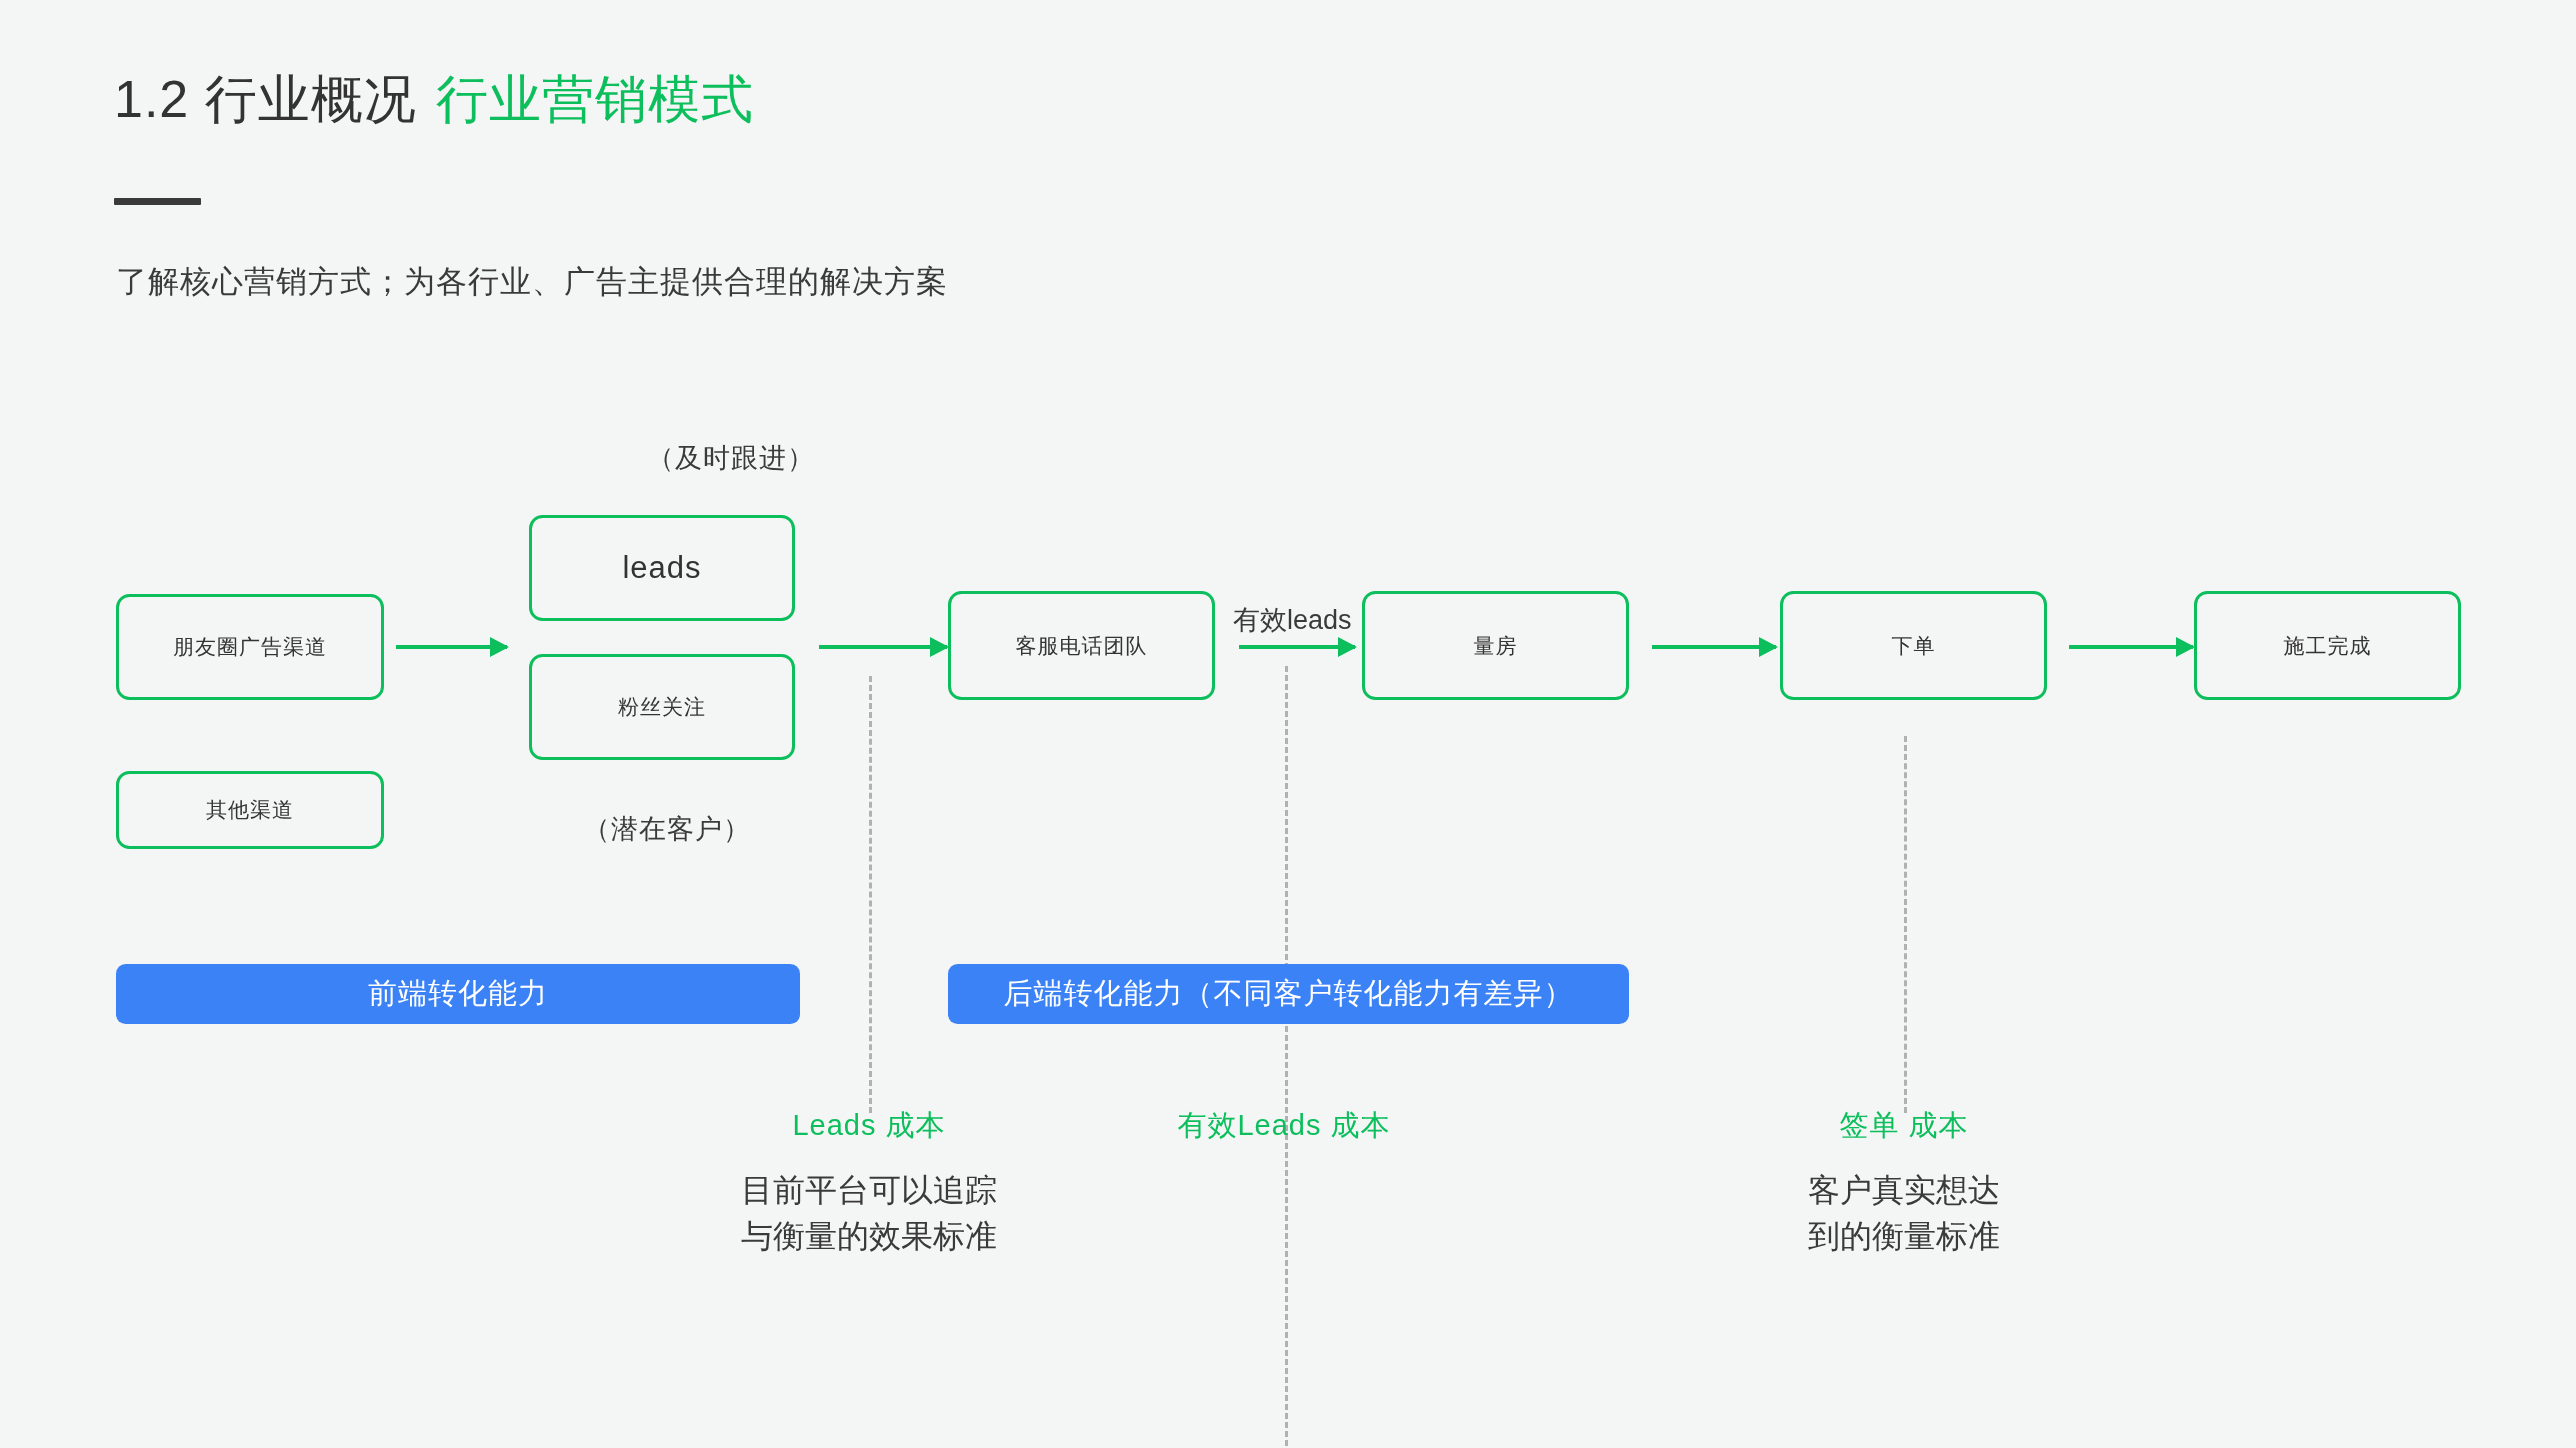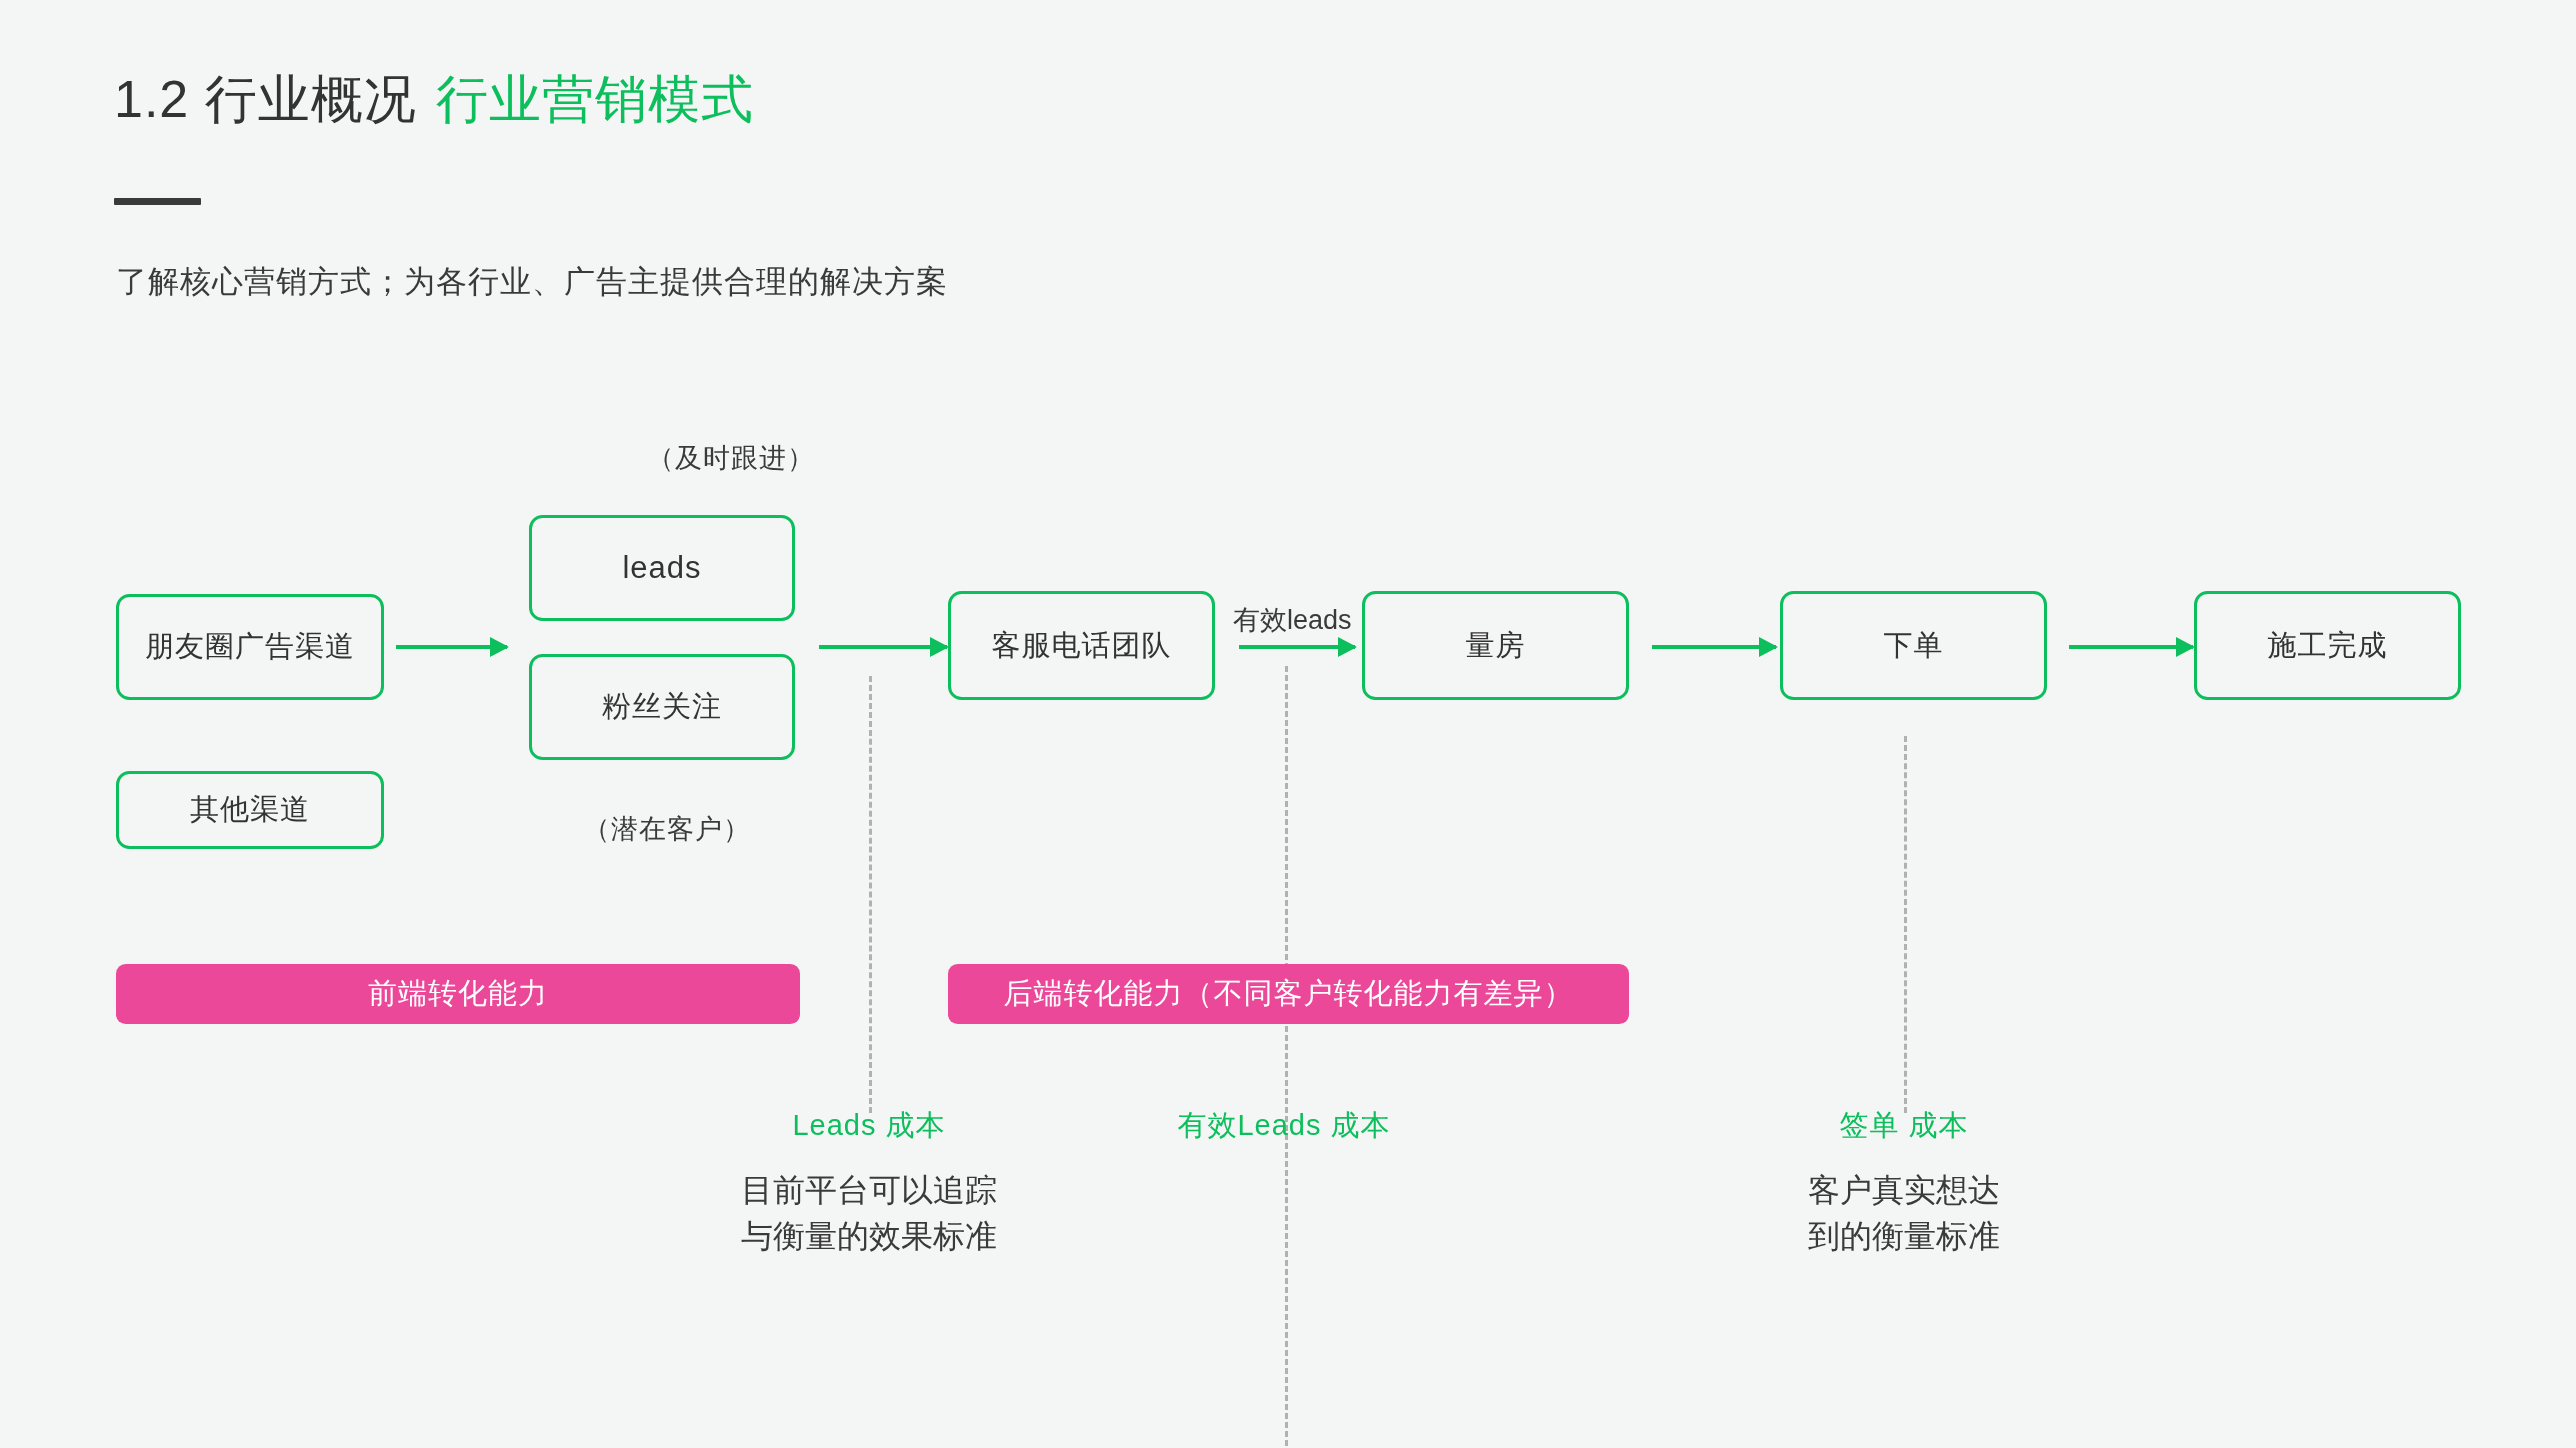--- a/index.html
+++ b/index.html
@@ -32,21 +32,21 @@
 
   
   .chart{position:absolute;left:0;top:0;width:2576px;height:1449px;}
 
   .node{
     position:absolute;
     border:3.9px solid #0cbf5c;
     border-radius:13.5px;
     background:#f4f5f5;
     display:flex;align-items:center;justify-content:center;
-    font-size:29px;color:#333;
+    font-size:21px;color:#333;
     letter-spacing:1px;
     box-sizing:border-box;
   }
   .node.latin{font-size:31px;}
 
   .cap{
     position:absolute;
     font-size:27px;color:#3a3a3a;
     white-space:nowrap;letter-spacing:1px;
   }
@@ -70,21 +70,21 @@
 
   
   .dash{
     position:absolute;width:0;
     border-left:3.9px dashed #b0b2b2;
   }
 
   
   .banner{
     position:absolute;
-    background:#ec4899;
+    background:#3b82f6;
     border-radius:9.7px;
     display:flex;align-items:center;justify-content:center;
     color:#ffffff;font-size:29px;letter-spacing:1px;
     white-space:nowrap;box-sizing:border-box;
   }
 
   
   .note{position:absolute;text-align:center;white-space:nowrap;}
   .note .note-title{
     font-size:29px;color:#0cbf5c;letter-spacing:1px;

